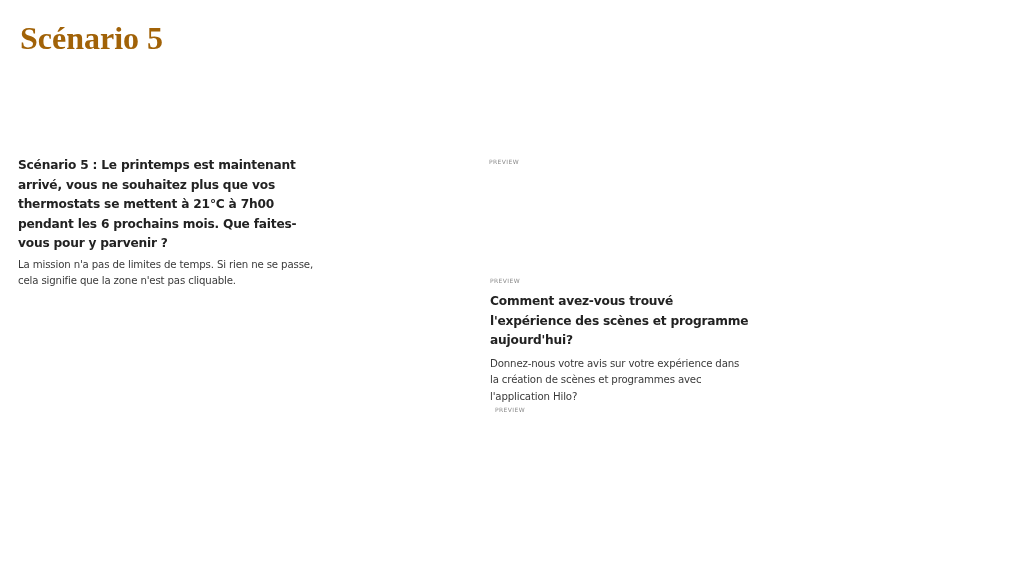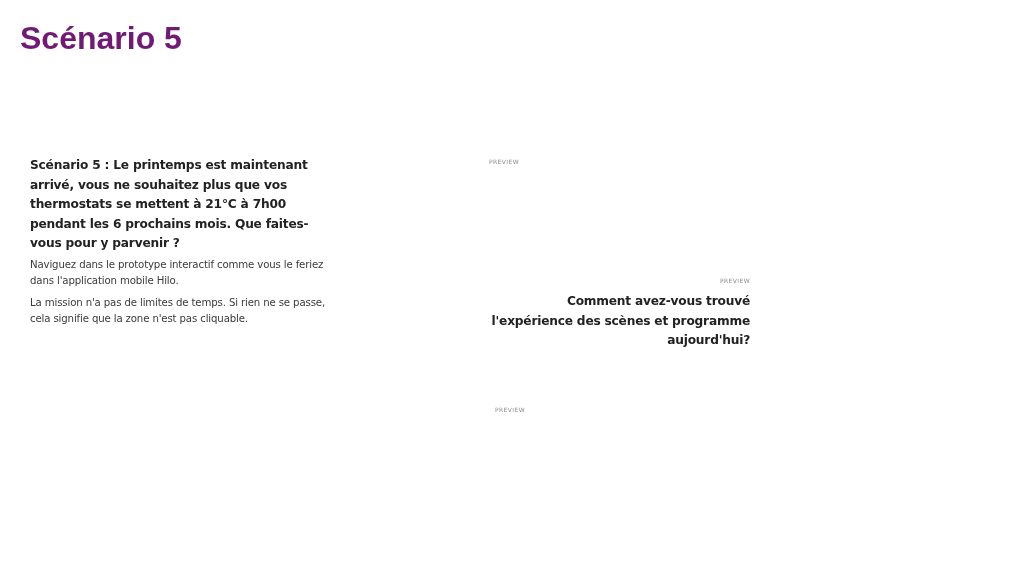--- a/index.html
+++ b/index.html
@@ -2,59 +2,59 @@
 <html><head>
 <meta charset="utf-8">
 <style>
   html, body { margin: 0; padding: 0; }
   body {
     width: 1024px; height: 573px; background: #ffffff; position: relative; overflow: hidden;
     font-family: "Liberation Sans", sans-serif; color: #1a1a1a;
   }
   .slide-title {
     position: absolute; left: 20px; top: 20px;
-    font-family: Liberation Sans, sans-serif; font-weight: bold; font-size: 32px; color: #701a75;
+    font-family: Liberation Serif, serif; font-weight: bold; font-size: 32px; color: #a16207;
     margin: 0; letter-spacing: 0px;
   }
   .block { position: absolute; }
   .q-title {
     font-family: "DejaVu Sans", sans-serif; font-weight: bold; font-size: 12.2px;
     line-height: 19.5px; color: #222; margin: 0; letter-spacing: -0.2px;
   }
   .q-text {
     font-family: "DejaVu Sans", sans-serif; font-size: 10.2px; line-height: 16.5px;
     color: #3a3a3a; margin: 0; letter-spacing: -0.15px;
   }
   .preview-label {
     font-family: "DejaVu Sans", sans-serif; font-size: 6px; color: #8a8a8a;
     letter-spacing: 0.4px; margin: 0 0 8px 0;
   }
-  #scenario { left: 18px; top: 156px; width: 305px; margin-left: 12px; }
+  #scenario { left: 18px; top: 156px; width: 305px; }
   #scenario .q-text { margin-top: 3px; }
   #scenario .q-text + .q-text { margin-top: 5px; }
   #p1 { left: 489px; top: 158px; width: 260px; }
-  #p2 { left: 490px; top: 277px; width: 260px; text-align: right; }
+  #p2 { left: 490px; top: 277px; width: 260px; }
   #p2 .q-text { margin-top: 5px; }
   #p3 { left: 495px; top: 406px; width: 240px; }
 </style>
 </head>
 <body>
 
 <h1 class="slide-title">Scénario 5</h1>
 
 <div class="block" id="scenario">
   <p class="q-title">Scénario  5 : Le printemps est maintenant arrivé, vous ne souhaitez plus que vos thermostats se mettent à 21°C à 7h00 pendant les 6 prochains mois. Que faites-vous pour y parvenir ?</p>
-  <p class="q-text">Naviguez dans le prototype interactif comme vous le feriez dans l'application mobile Hilo.</p>
   <p class="q-text">La mission n'a pas de limites de temps. Si rien ne se passe, cela signifie que la zone n'est pas cliquable.</p>
 </div>
 
 <div class="block" id="p1">
   <p class="preview-label">PREVIEW</p>
 </div>
 
 <div class="block" id="p2">
   <p class="preview-label">PREVIEW</p>
   <p class="q-title">Comment avez-vous trouvé l'expérience des scènes et programme aujourd'hui?</p>
+  <p class="q-text">Donnez-nous votre avis sur votre expérience dans la création de scènes et programmes avec l'application Hilo?</p>
 </div>
 
 <div class="block" id="p3">
   <p class="preview-label">PREVIEW</p>
 </div>
 
 </body></html>

